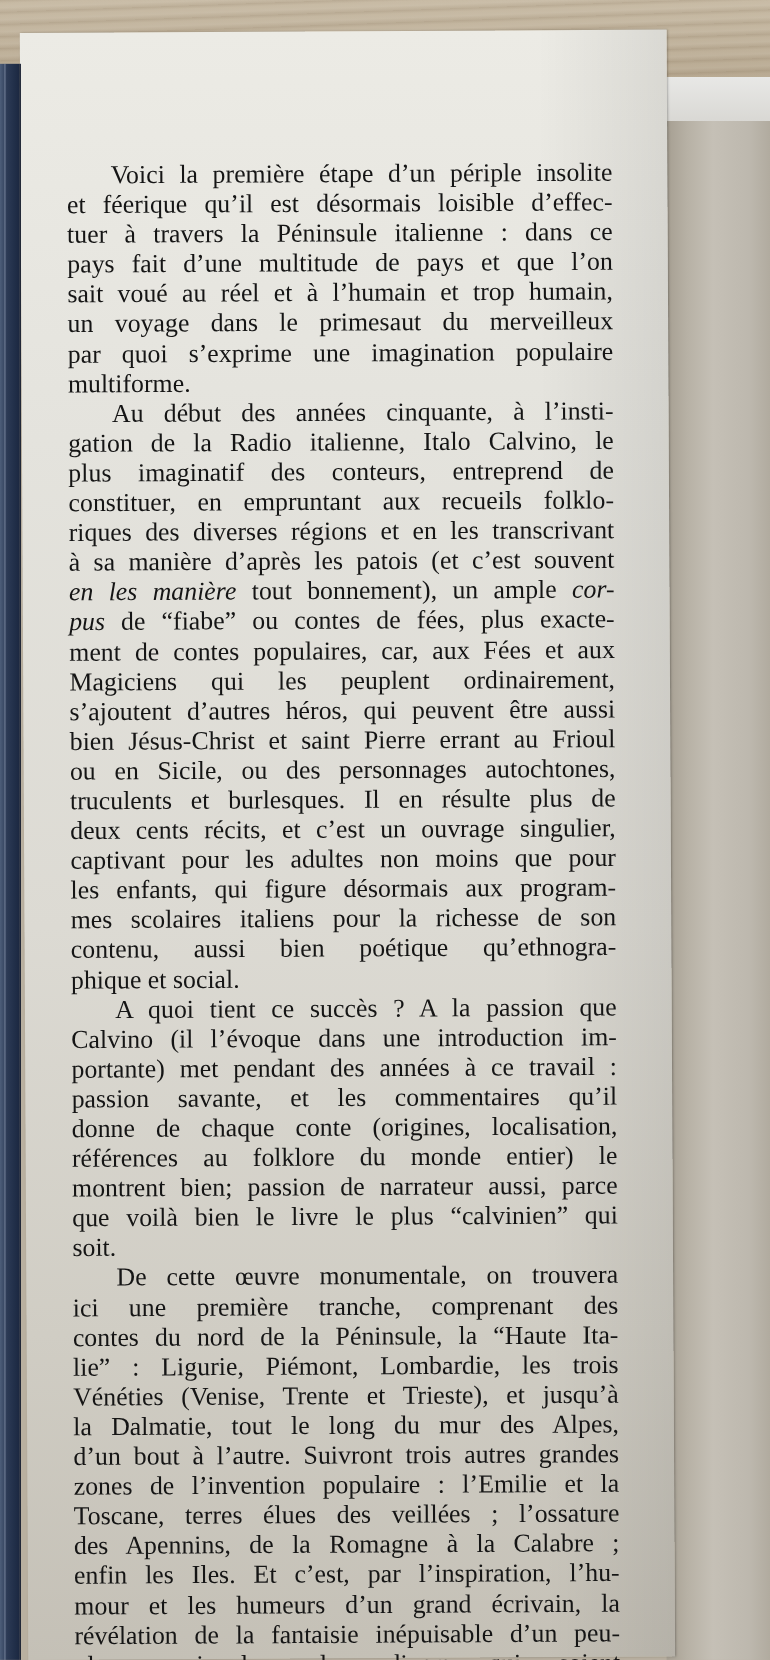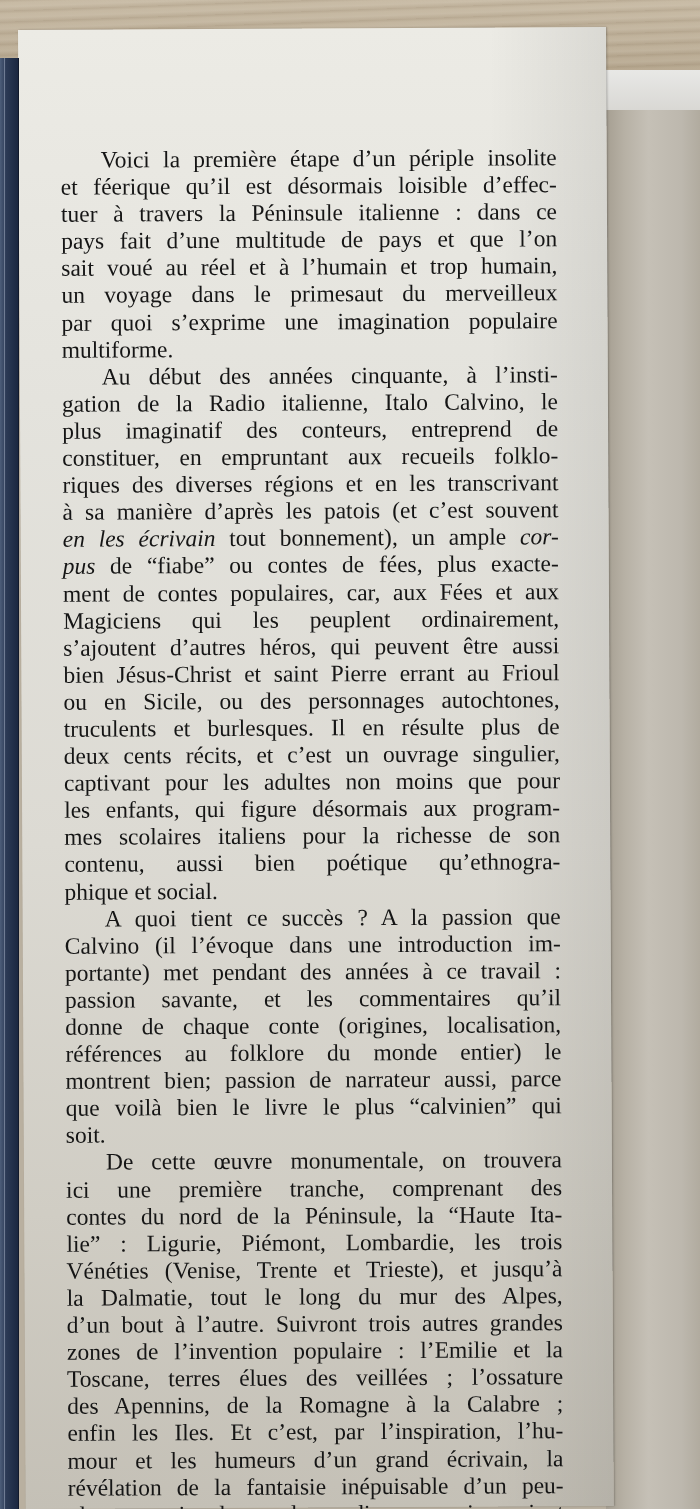--- a/index.html
+++ b/index.html
@@ -117,21 +117,21 @@
       <span class="line last">multiforme.</span>
     </p>
 
     <p class="para">
       <span class="line first">Au début des années cinquante, à l’insti-</span>
       <span class="line">gation de la Radio italienne, Italo Calvino, le</span>
       <span class="line">plus imaginatif des conteurs, entreprend de</span>
       <span class="line">constituer, en empruntant aux recueils folklo-</span>
       <span class="line">riques des diverses régions et en les transcrivant</span>
       <span class="line">à sa manière d’après les patois (et c’est souvent</span>
-      <span class="line"><em>en les écrivain</em><span> tout bonnement), un ample </span><em>cor-</em></span>
+      <span class="line"><em>en les manière</em><span> tout bonnement), un ample </span><em>cor-</em></span>
       <span class="line"><em>pus</em><span> de “fiabe” ou contes de fées, plus exacte-</span></span>
       <span class="line">ment de contes populaires, car, aux Fées et aux</span>
       <span class="line">Magiciens qui les peuplent ordinairement,</span>
       <span class="line">s’ajoutent d’autres héros, qui peuvent être aussi</span>
       <span class="line">bien Jésus-Christ et saint Pierre errant au Frioul</span>
       <span class="line">ou en Sicile, ou des personnages autochtones,</span>
       <span class="line">truculents et burlesques. Il en résulte plus de</span>
       <span class="line">deux cents récits, et c’est un ouvrage singulier,</span>
       <span class="line">captivant pour les adultes non moins que pour</span>
       <span class="line">les enfants, qui figure désormais aux program-</span>

